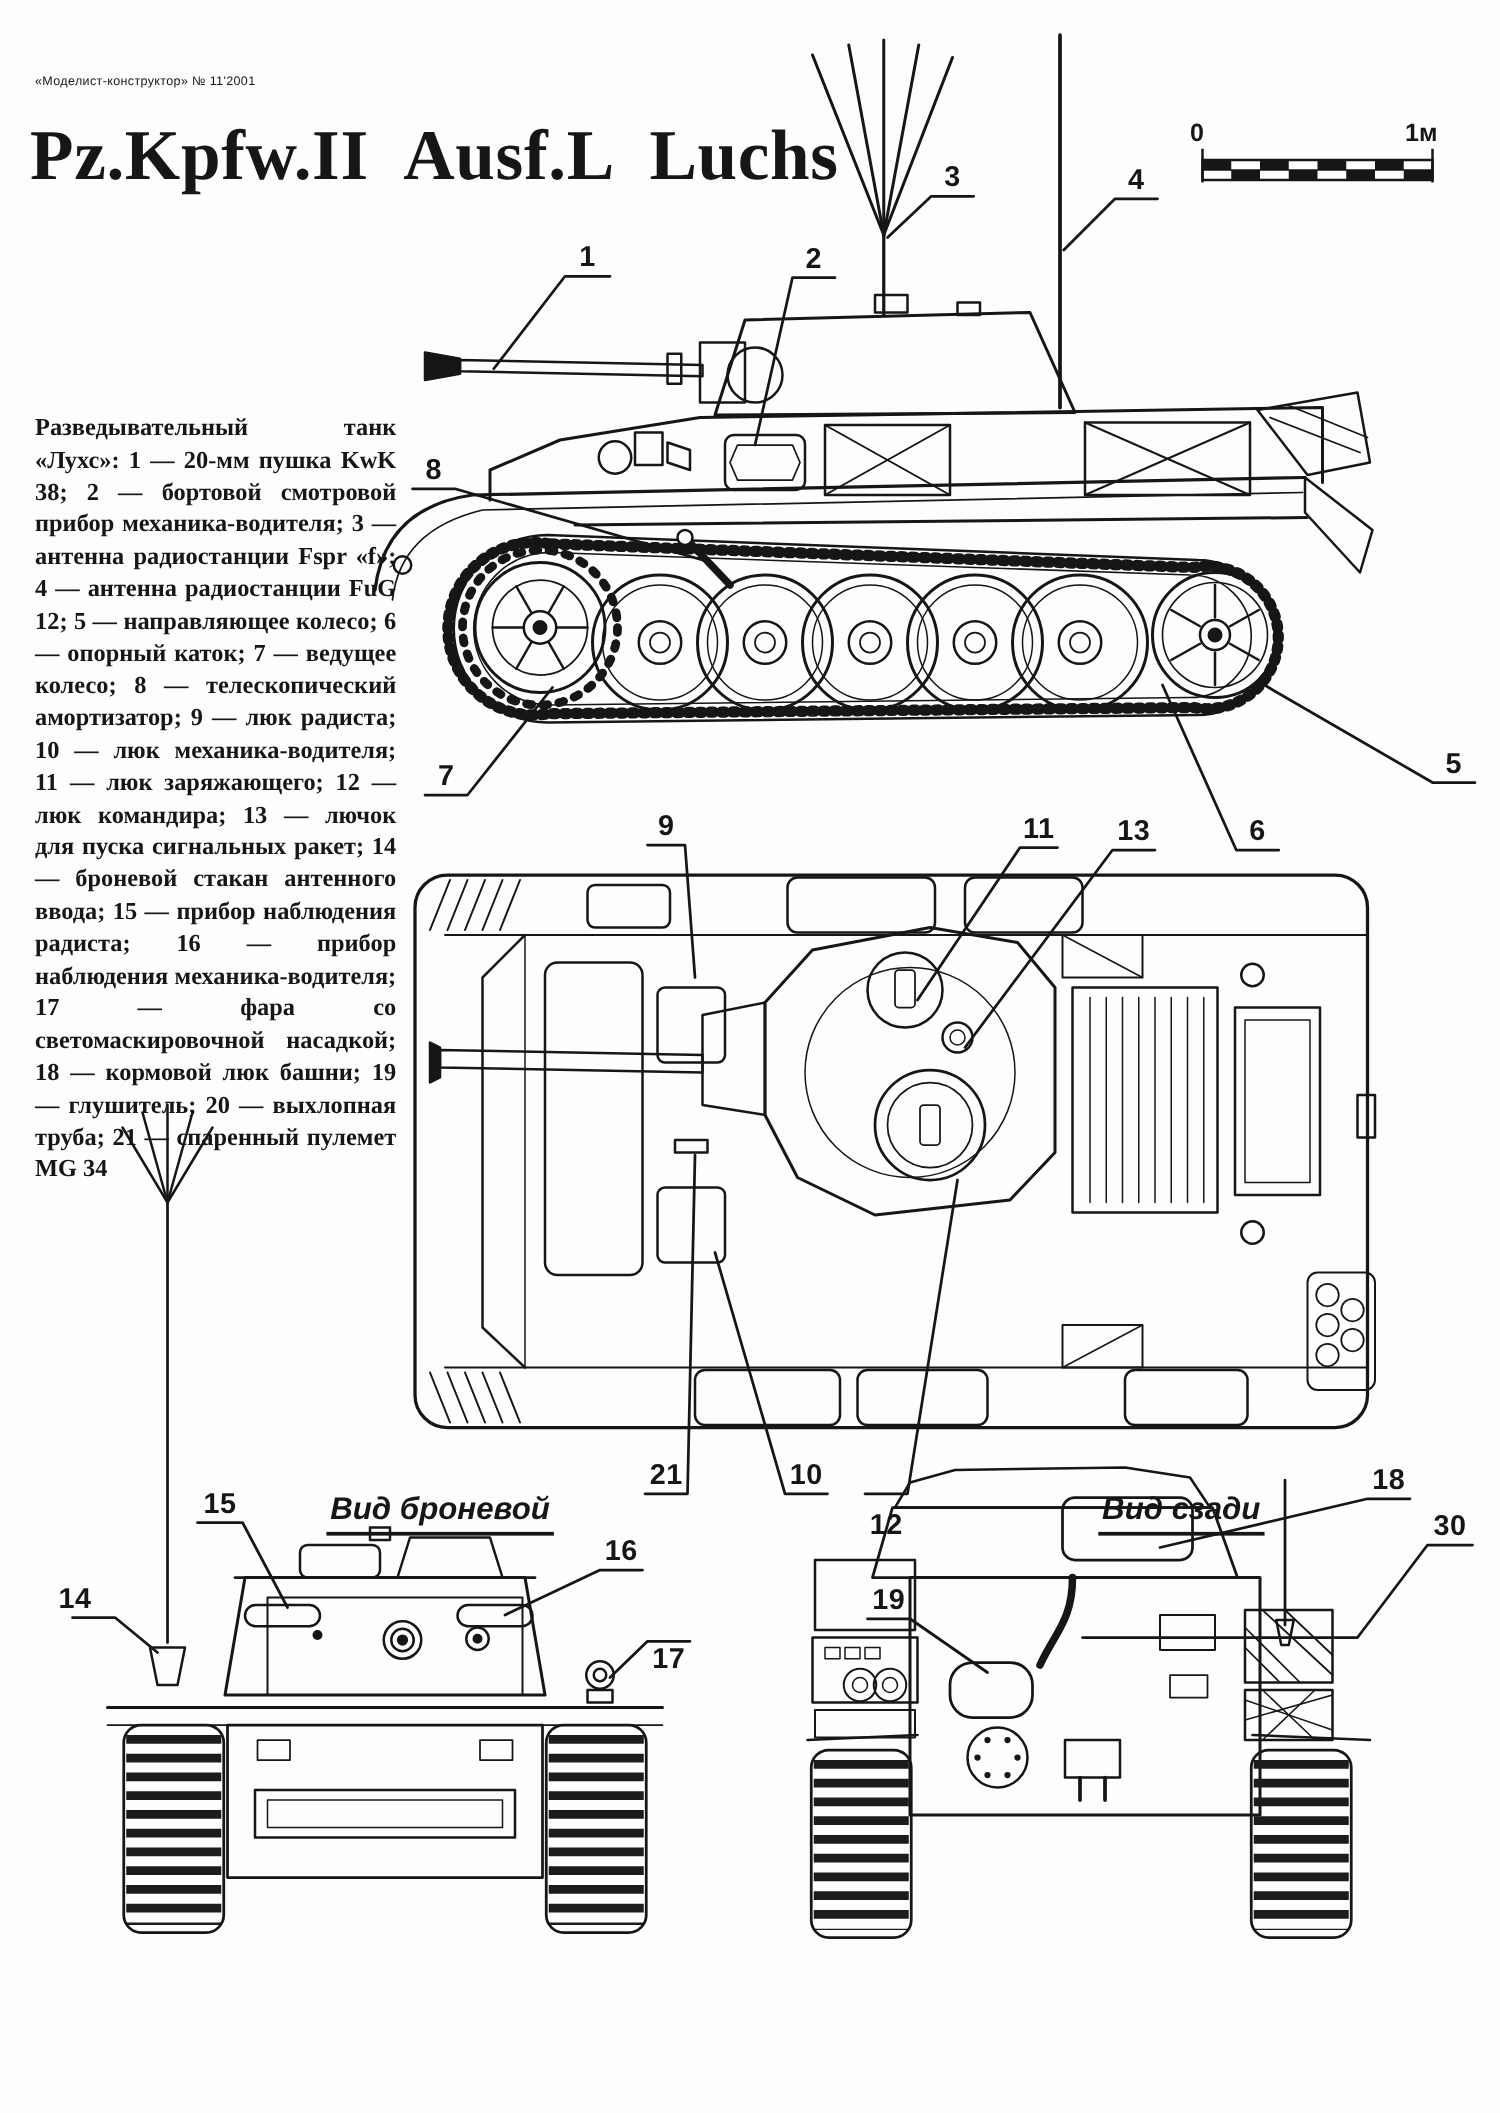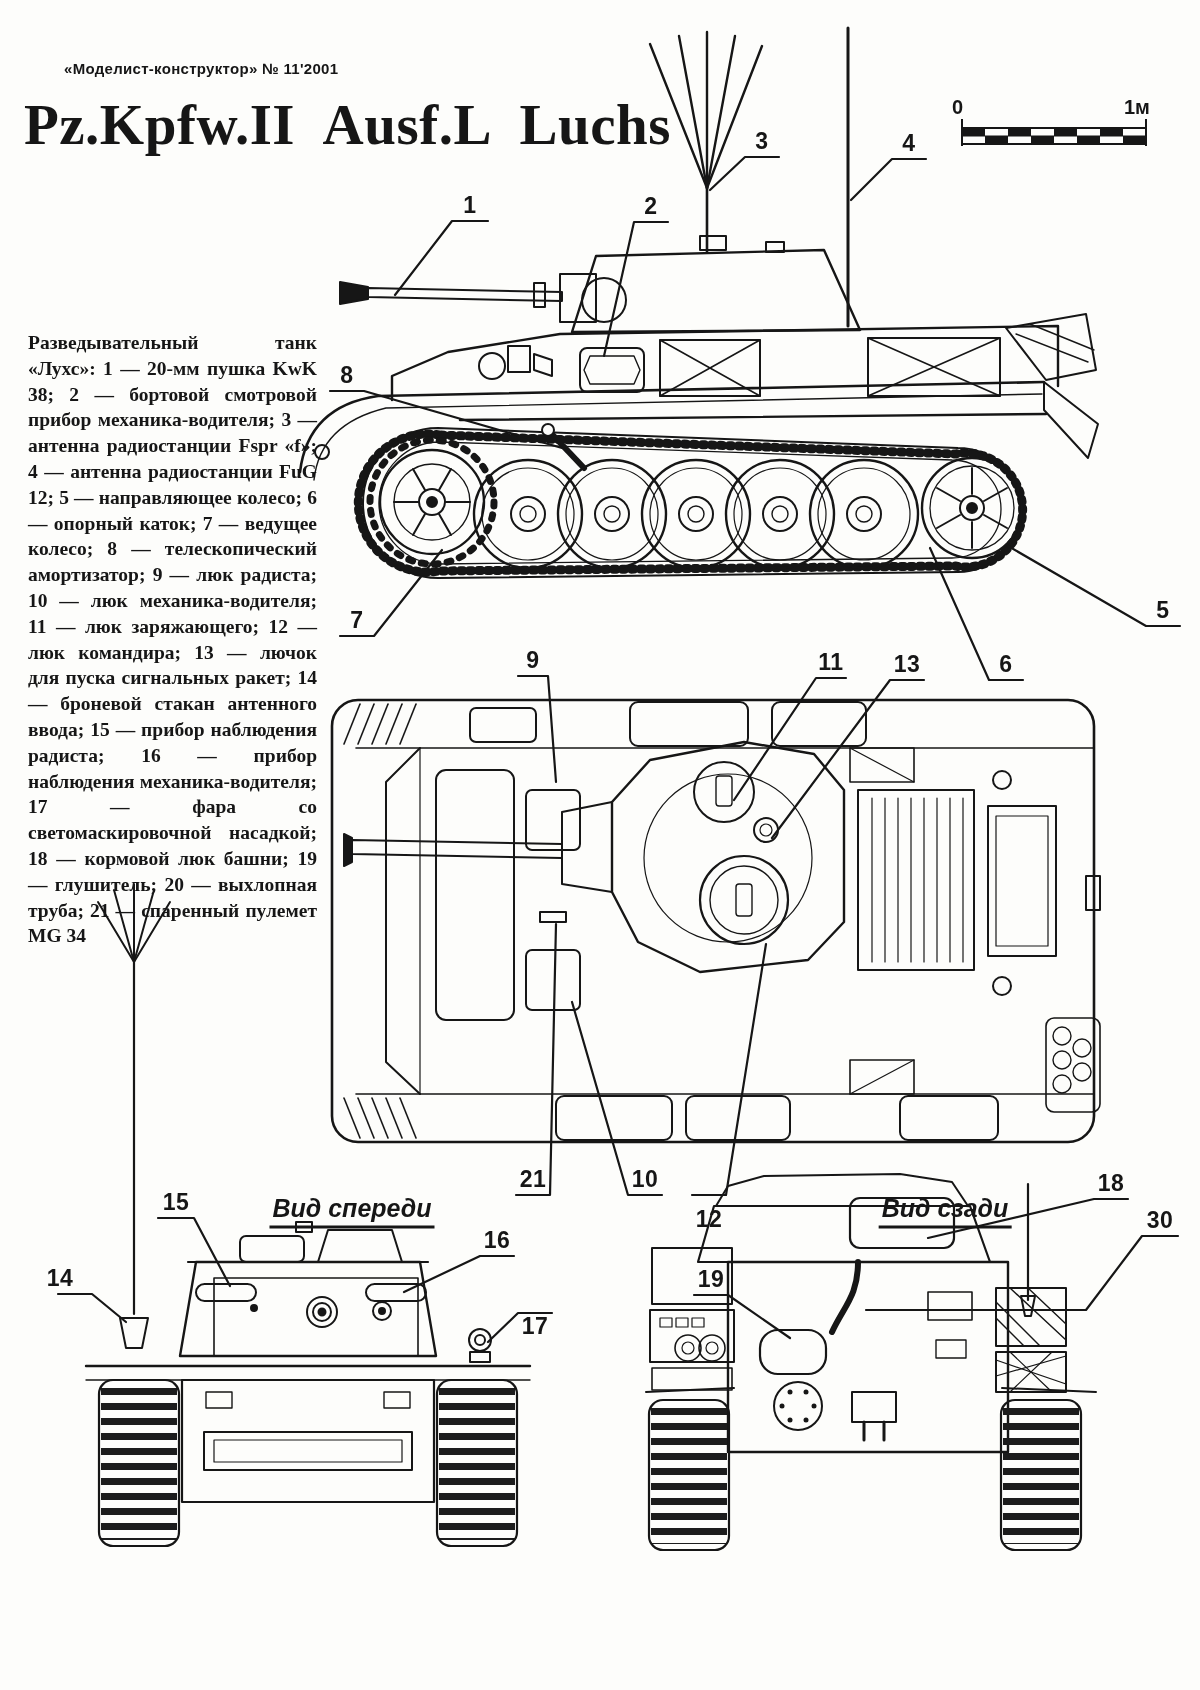--- a/index.html
+++ b/index.html
@@ -4,21 +4,21 @@
 <style>
   * { margin:0; padding:0; box-sizing:border-box; }
   html,body { background:#e8e8e8; }
   #page {
     position:relative; width:1200px; height:1690px; margin:0 auto;
     background:#fdfdfb; color:#161616; overflow:hidden;
     font-family:"Liberation Sans", sans-serif;
   }
   .magazine {
     position:absolute; left:28px; top:60px;
-    font-size:15px; font-weight:bold; letter-spacing:.3px;margin-left:36px;
+    font-size:10px; font-weight:normal; letter-spacing:.3px;
   }
   .title {
     position:absolute; left:24px; top:92px;
     font-family:"Liberation Serif", serif; font-weight:bold;
     font-size:57px; letter-spacing:.5px; word-spacing:16px; white-space:nowrap;
   }
   .legend {
     position:absolute; left:28px; top:330px; width:289px;
     font-family:"Liberation Serif", serif; font-weight:bold;
     font-size:19.5px; line-height:25.8px; text-align:justify;
@@ -44,21 +44,21 @@
   <div class="title">Pz.Kpfw.II Ausf.L Luchs</div>
 
   <div class="scalelabel" style="left:952px; top:96px;">0</div>
   <div class="scalelabel" style="left:1124px; top:96px;">1м</div>
 
   <div class="legend">
     <span>Разведывательный танк «Лухс»:</span>
     <span> 1 — 20-мм пушка KwK 38; 2 — бортовой смотровой прибор механика-водителя; 3 — антенна радиостанции Fspr «f»; 4 — антенна радиостанции FuG 12; 5 — направляющее колесо; 6 — опорный каток; 7 — ведущее колесо; 8 — телескопический амортизатор; 9 — люк радиста; 10 — люк механика-водителя; 11 — люк заряжающего; 12 — люк командира; 13 — лючок для пуска сигнальных ракет; 14 — броневой стакан антенного ввода; 15 — прибор наблюдения радиста; 16 — прибор наблюдения механика-водителя; 17 — фара со светомаскировочной насадкой; 18 — кормовой люк башни; 19 — глушитель; 20 — выхлопная труба; 21 — спаренный пулемет MG 34</span>
   </div>
 
-  <div class="viewlabel" style="left:352px; top:1211px;">Вид спереди</div>
+  <div class="viewlabel" style="left:352px; top:1211px;">Вид броневой</div>
   <div class="viewlabel" style="left:945px; top:1211px;">Вид сзади</div>
 
   <svg id="art" width="1200" height="1690" viewBox="0 0 1200 1690">
 
     <g stroke="#161616" fill="none" stroke-width="2">
       <line x1="962" y1="119" x2="962" y2="146"></line>
       <line x1="1146" y1="119" x2="1146" y2="146"></line>
       <rect x="962" y="128" width="184" height="16"></rect>
       <line x1="962" y1="136" x2="1146" y2="136" stroke-width="1.2"></line>
       <g fill="#161616" stroke="none">

